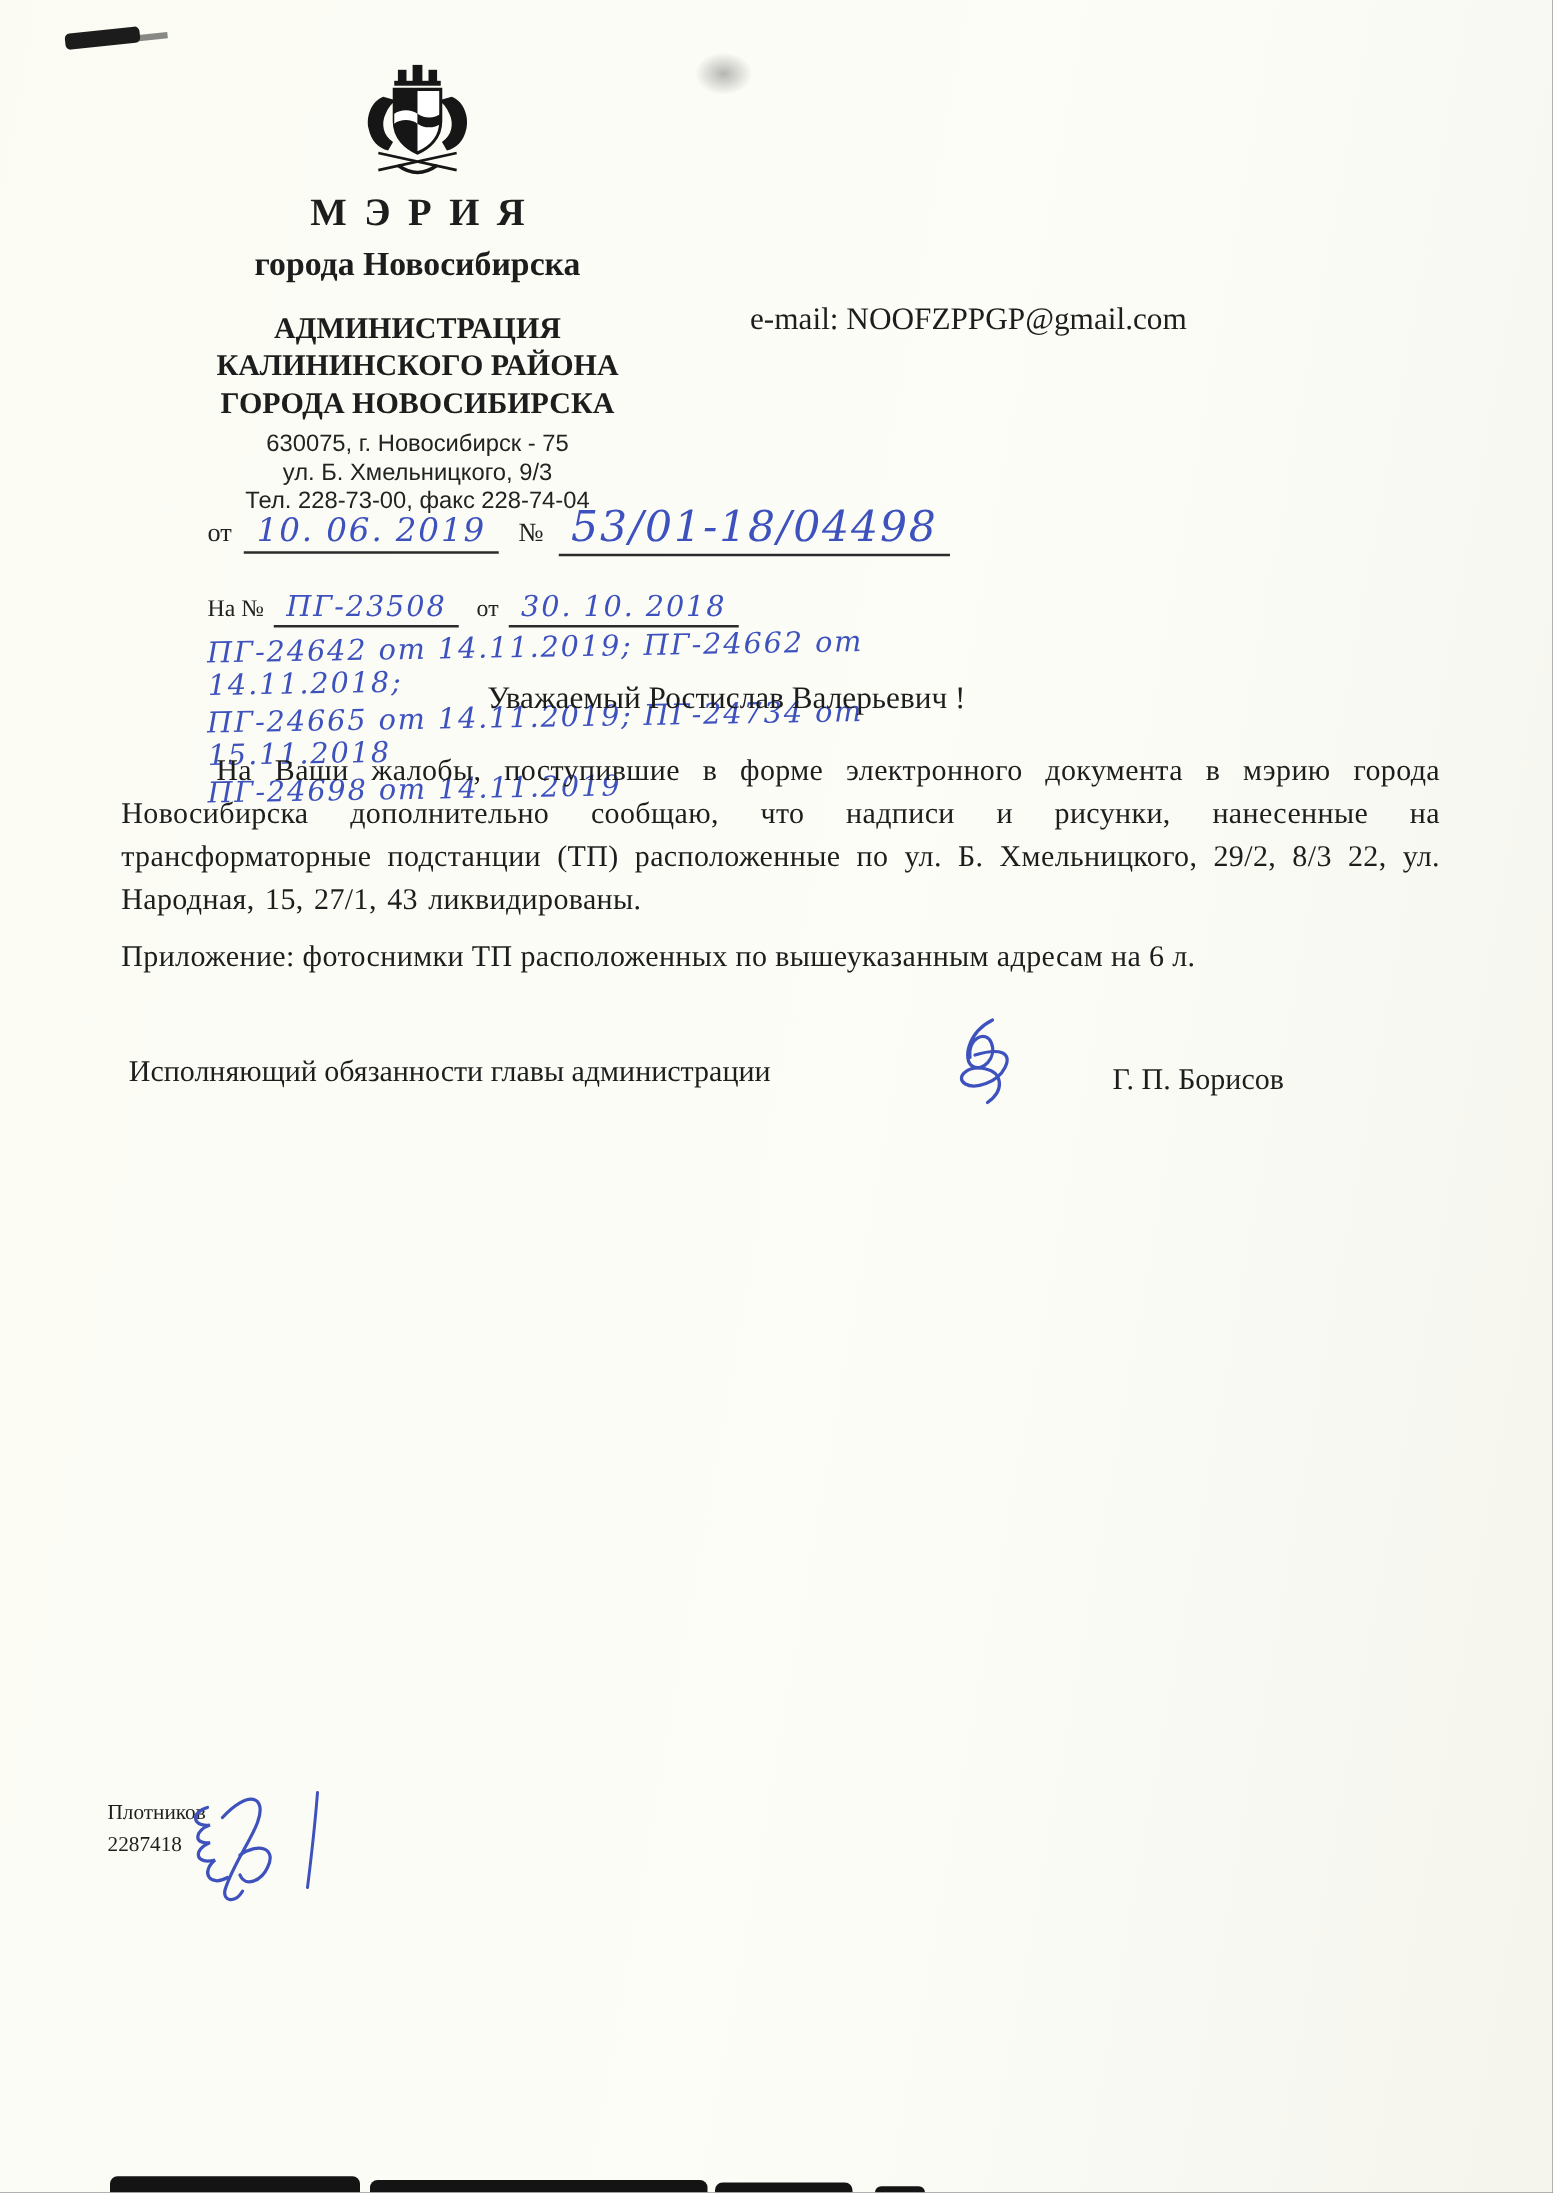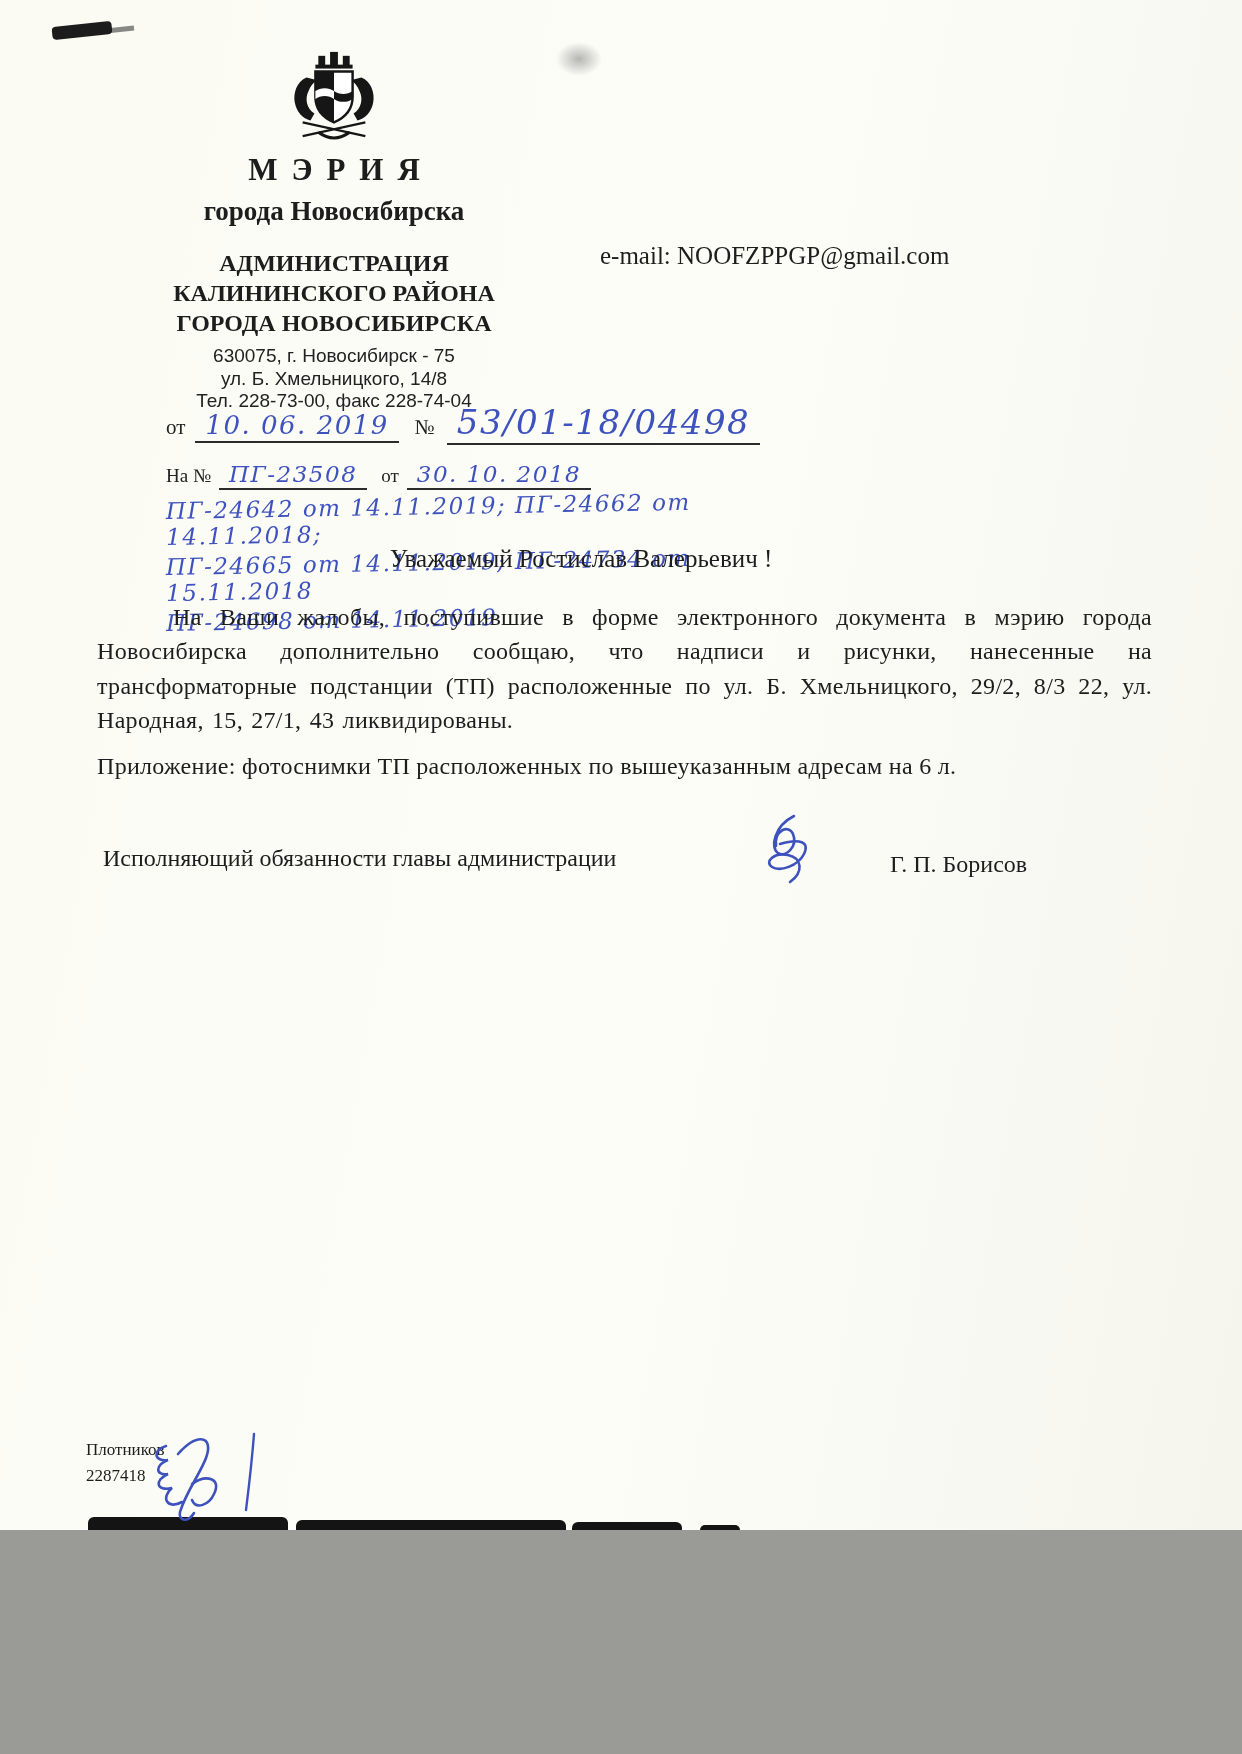--- a/index.html
+++ b/index.html
@@ -1,19 +1,19 @@
 <!DOCTYPE html>
 <html><head>
 <meta charset="utf-8">
 <style>
   * { margin:0; padding:0; box-sizing:border-box; }
   html,body { background:#9a9a96; }
   .page {
     position:relative;
-    width:1242px; height:1530px;
+    width:1242px; height:1754px;
     margin:0 auto;
     background:linear-gradient(100deg,#fbfbf4 0%, #fdfdf8 55%, #f5f5ee 100%);
     overflow:hidden;
     font-family:"Liberation Serif", serif;
     color:#1d1d1d;
   }
 
   
   .smudge-topleft{
     position:absolute; left:52px; top:24px; width:60px; height:13px;
@@ -41,21 +41,21 @@
   
   .recipient{ position:absolute; left:600px; top:190px; font-size:25px; }
   .recipient .email{ margin-top:52px; }
 
   
   .ref{ position:absolute; left:166px; top:402px; width:640px; }
   .ref-line{ display:flex; align-items:baseline; }
   .lbl{ font-size:21px; color:#222; }
   .hand{ font-family:"DejaVu Serif", serif; font-style:italic; color:#3e52be; letter-spacing:1.5px; }
   .hand-underlined{ display:inline-block; border-bottom:2px solid #2b2b2b; text-align:center; padding:0 10px 1px; }
-  .hand-date{ min-width:160px; margin:0 16px 4px 10px; font-size:26px; }
+  .hand-date{ min-width:160px; margin:0 16px 16px 10px; font-size:26px; }
   .hand-num{ min-width:180px; margin-left:12px; font-size:34px; }
   .ref-line2{ margin-top:14px; }
   .lbl-small{ font-size:19px; }
   .hand-reply-num{ min-width:130px; margin:0 14px 0 8px; font-size:23px; }
   .hand-reply-date{ min-width:150px; margin-left:8px; font-size:23px; }
   .hand-extra{ display:block; font-size:23px; margin-top:4px; transform:rotate(-1deg); transform-origin:left center; }
   .hand-extra.l1{ margin-top:8px; }
 
   
   .salutation{ position:absolute; left:0; right:80px; top:545px; text-align:center; font-size:25px; }
@@ -106,21 +106,21 @@
     </svg>
     <div class="org-name">МЭРИЯ</div>
     <div class="org-city">города Новосибирска</div>
     <div class="dept">
       <div>АДМИНИСТРАЦИЯ</div>
       <div>КАЛИНИНСКОГО РАЙОНА</div>
       <div>ГОРОДА НОВОСИБИРСКА</div>
     </div>
     <div class="addr">
       <div>630075, г. Новосибирск - 75</div>
-      <div>ул. Б. Хмельницкого, 14/8</div>
+      <div>ул. Б. Хмельницкого, 9/3</div>
       <div>Тел. 228-73-00, факс 228-74-04</div>
     </div>
   </div>
 
   <div class="recipient">
     <div class="email">e-mail: NOOFZPPGP@gmail.com</div>
   </div>
 
   <div class="ref">
     <div class="ref-line">

